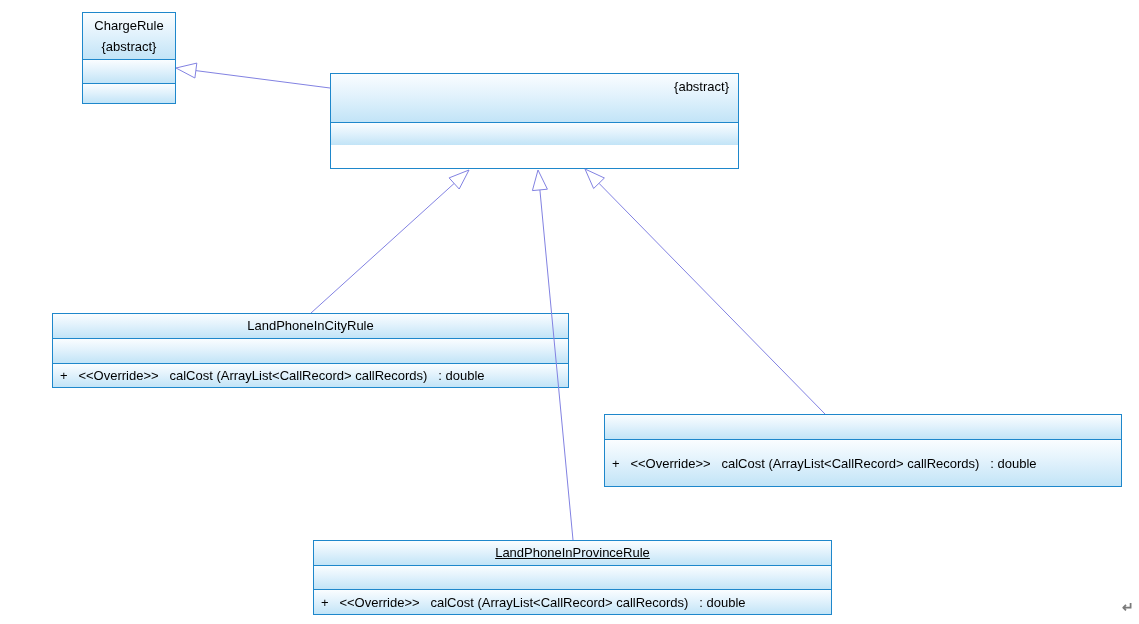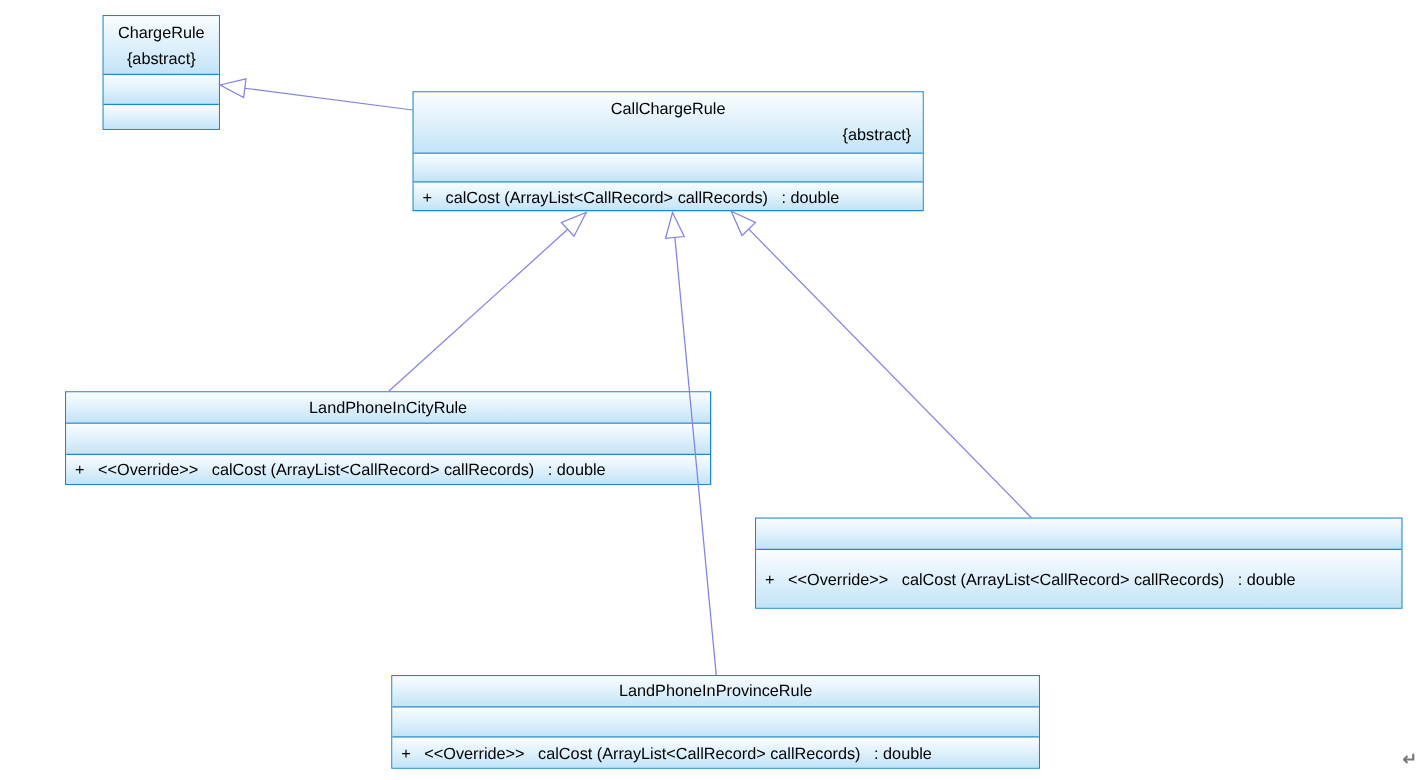--- a/index.html
+++ b/index.html
@@ -83,28 +83,24 @@
     <div class="compartment" style="height:24px;">
       <div class="method-line"></div>
     </div>
     <div class="compartment grow">
       <div class="method-line"></div>
     </div>
   </div>
 
   <div class="uml-class" style="left:330px;top:73px;width:409px;height:96px;">
     <div class="compartment title-pad" style="height:48px;">
-      <div class="name-line">CallChargeRule</div>
       <div class="abstract-right">{abstract}</div>
     </div>
     <div class="compartment" style="height:23px;">
       <div class="method-line"></div>
-    </div>
-    <div class="compartment grow">
-      <div class="method-line">+   calCost (ArrayList&lt;CallRecord&gt; callRecords)   : double</div>
     </div>
   </div>
 
   <div class="uml-class" style="left:8px;top:313px;width:517px;height:75px;margin-left:44px;">
     <div class="compartment" style="height:24px;">
       <div class="name-line" style="line-height:23px;">LandPhoneInCityRule</div>
     </div>
     <div class="compartment" style="height:25px;">
       <div class="method-line"></div>
     </div>
@@ -117,21 +113,21 @@
     <div class="compartment" style="height:24px;">
       <div class="method-line"></div>
     </div>
     <div class="compartment grow">
       <div class="method-line">+   &lt;&lt;Override&gt;&gt;   calCost (ArrayList&lt;CallRecord&gt; callRecords)   : double</div>
     </div>
   </div>
 
   <div class="uml-class" style="left:313px;top:540px;width:519px;height:75px;">
     <div class="compartment" style="height:24px;">
-      <div class="name-line" style="line-height:23px;">LandPhoneInProvinceRule</div>
+      <div class="name-line" style="line-height:23px;text-decoration:underline;">LandPhoneInProvinceRule</div>
     </div>
     <div class="compartment" style="height:24px;">
       <div class="method-line"></div>
     </div>
     <div class="compartment grow">
       <div class="method-line">+   &lt;&lt;Override&gt;&gt;   calCost (ArrayList&lt;CallRecord&gt; callRecords)   : double</div>
     </div>
   </div>
 
   <svg class="relations" id="relations" viewBox="0 0 1139 624" xmlns="http://www.w3.org/2000/svg">

